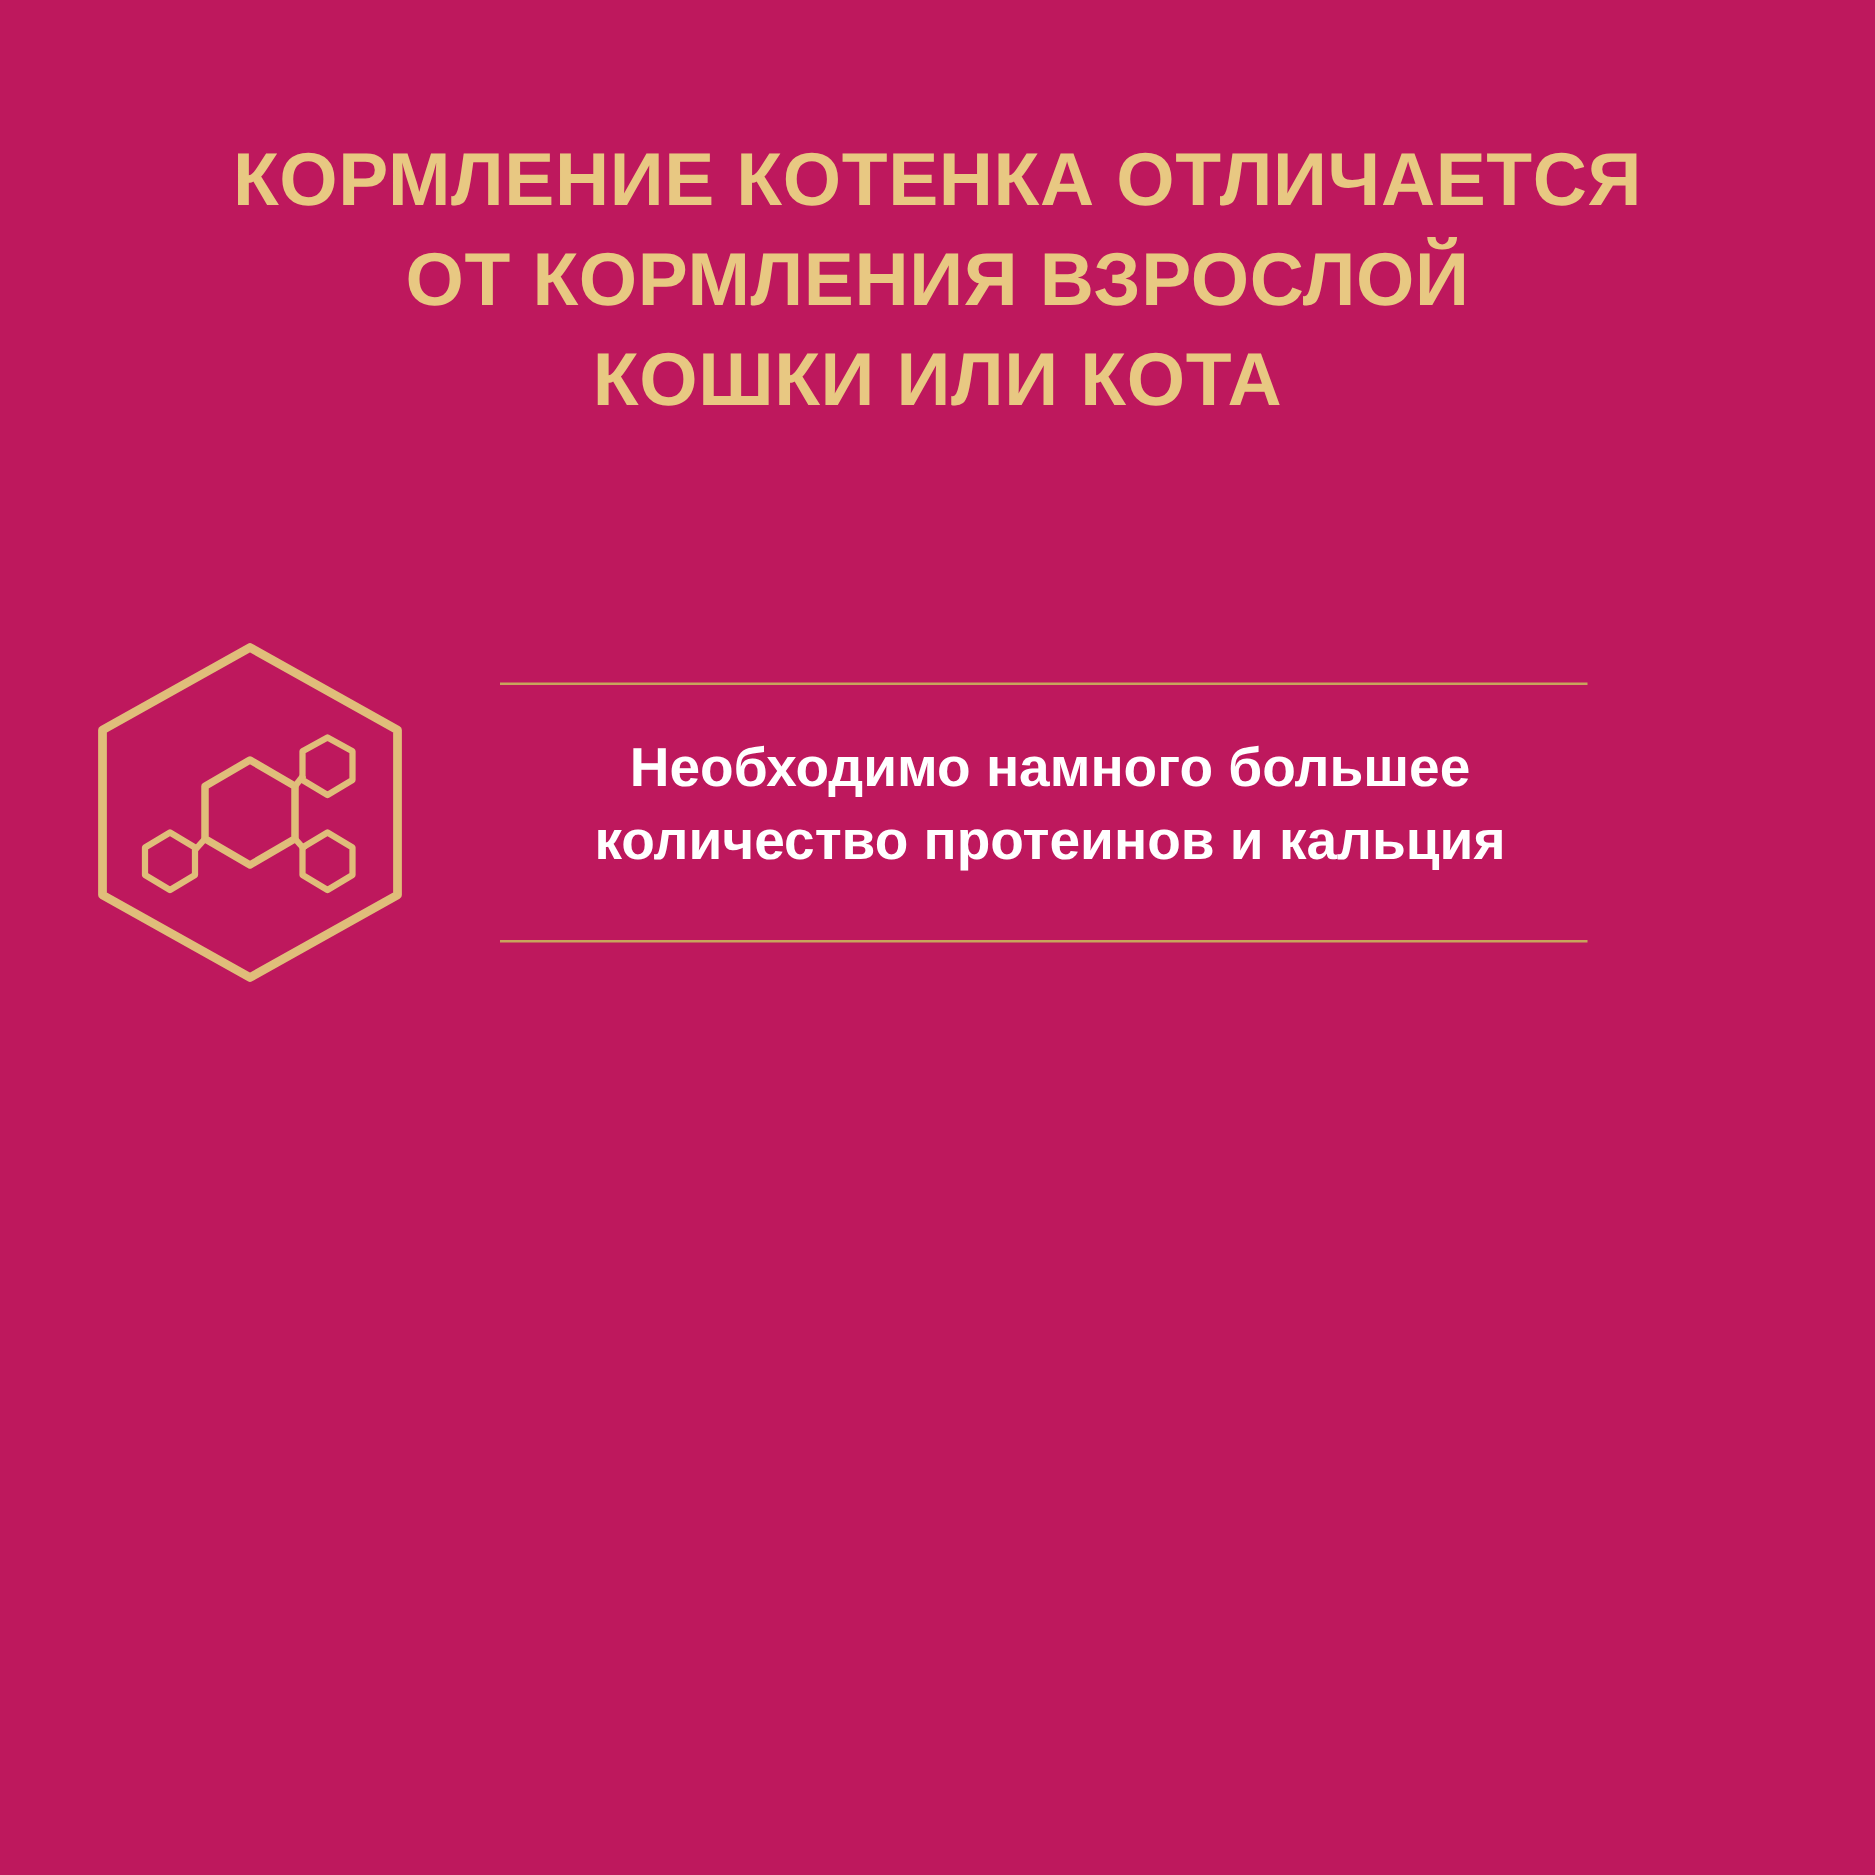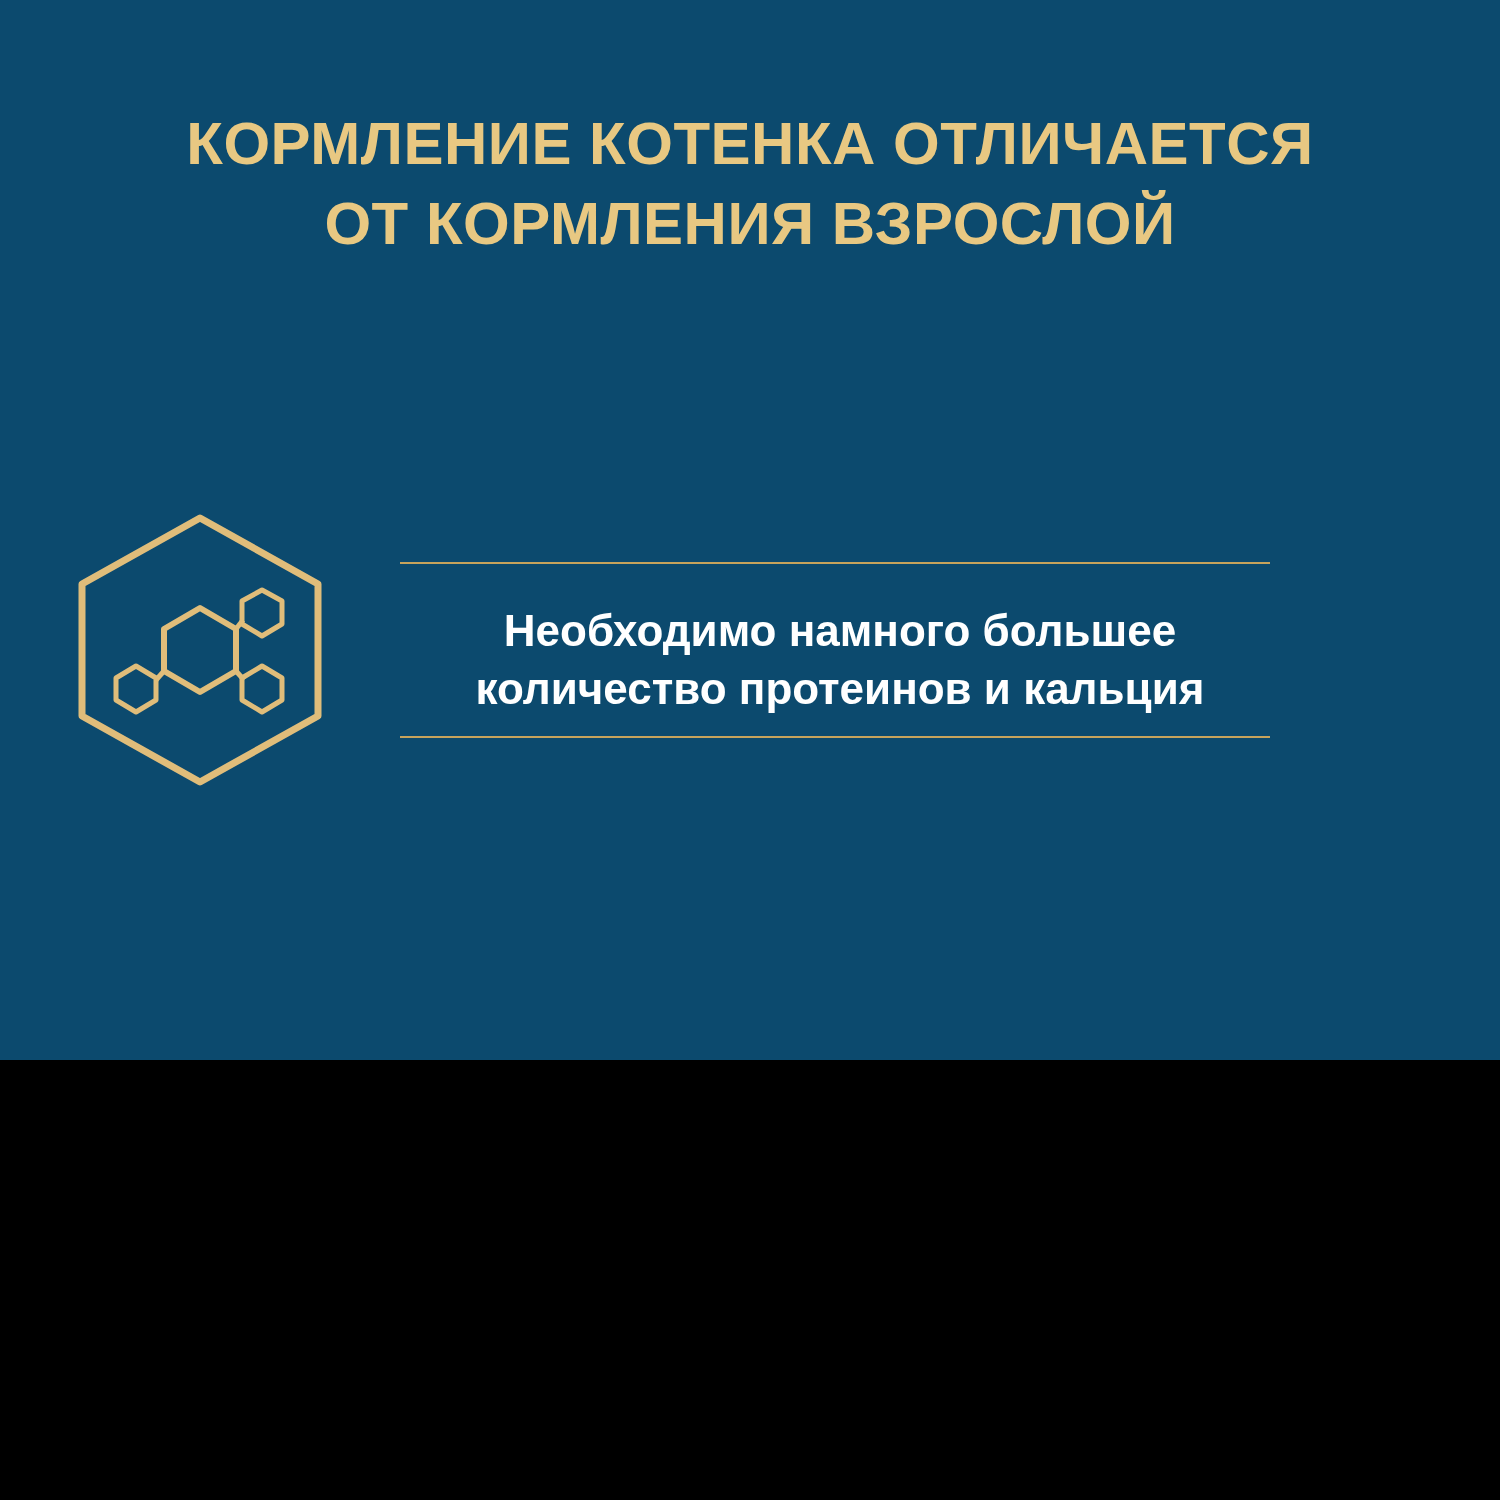--- a/index.html
+++ b/index.html
@@ -3,22 +3,22 @@
 <meta charset="utf-8">
 <style>
   html, body {
     margin: 0;
     padding: 0;
     background: #000000;
   }
   .canvas {
     position: relative;
     width: 1500px;
-    height: 1060px;
-    background: #0c4a6e;
+    height: 1500px;
+    background: #be185d;
     overflow: hidden;
     font-family: "Liberation Sans", sans-serif;
   }
 
   
   .headline {
     position: absolute;
     top: 104px;
     left: 70px;
     width: 1360px;
@@ -47,21 +47,21 @@
     min-width: 400px;
     display: flex;
     justify-content: center;
     align-items: center;
   }
   .icon-wrap svg { display: block; }
 
   .text-block {
     width: 880px;
     position: relative;
-    padding: 36px 0 16px 0;
+    padding: 36px 0 48px 0;
   }
   .text-block::before,
   .text-block::after {
     content: "";
     position: absolute;
     left: 0;
     width: 870px;
     height: 2px;
     background: #c8a45c;
   }
@@ -78,20 +78,21 @@
   }
 </style>
 </head>
 <body>
 
 <div class="canvas">
 
   <div class="headline">
     <div>КОРМЛЕНИЕ КОТЕНКА ОТЛИЧАЕТСЯ</div>
     <div>ОТ КОРМЛЕНИЯ ВЗРОСЛОЙ</div>
+    <div>КОШКИ ИЛИ КОТА</div>
   </div>
 
   <div class="feature feature-1">
     <div class="icon-wrap">
       <svg width="300" height="300" viewBox="0 0 300 300" fill="none" aria-hidden="true">
         <polygon points="150,18 268,84 268,216 150,282 32,216 32,84" stroke="#e0bd7a" stroke-width="7" fill="none" stroke-linejoin="round"></polygon>
 
         <polygon points="150,108 186,129 186,171 150,192 114,171 114,129" stroke="#e0bd7a" stroke-width="6" fill="none" stroke-linejoin="round"></polygon>
 
         <polygon points="212,90 232,101 232,124 212,136 192,124 192,101" stroke="#e0bd7a" stroke-width="5" fill="none" stroke-linejoin="round"></polygon>

